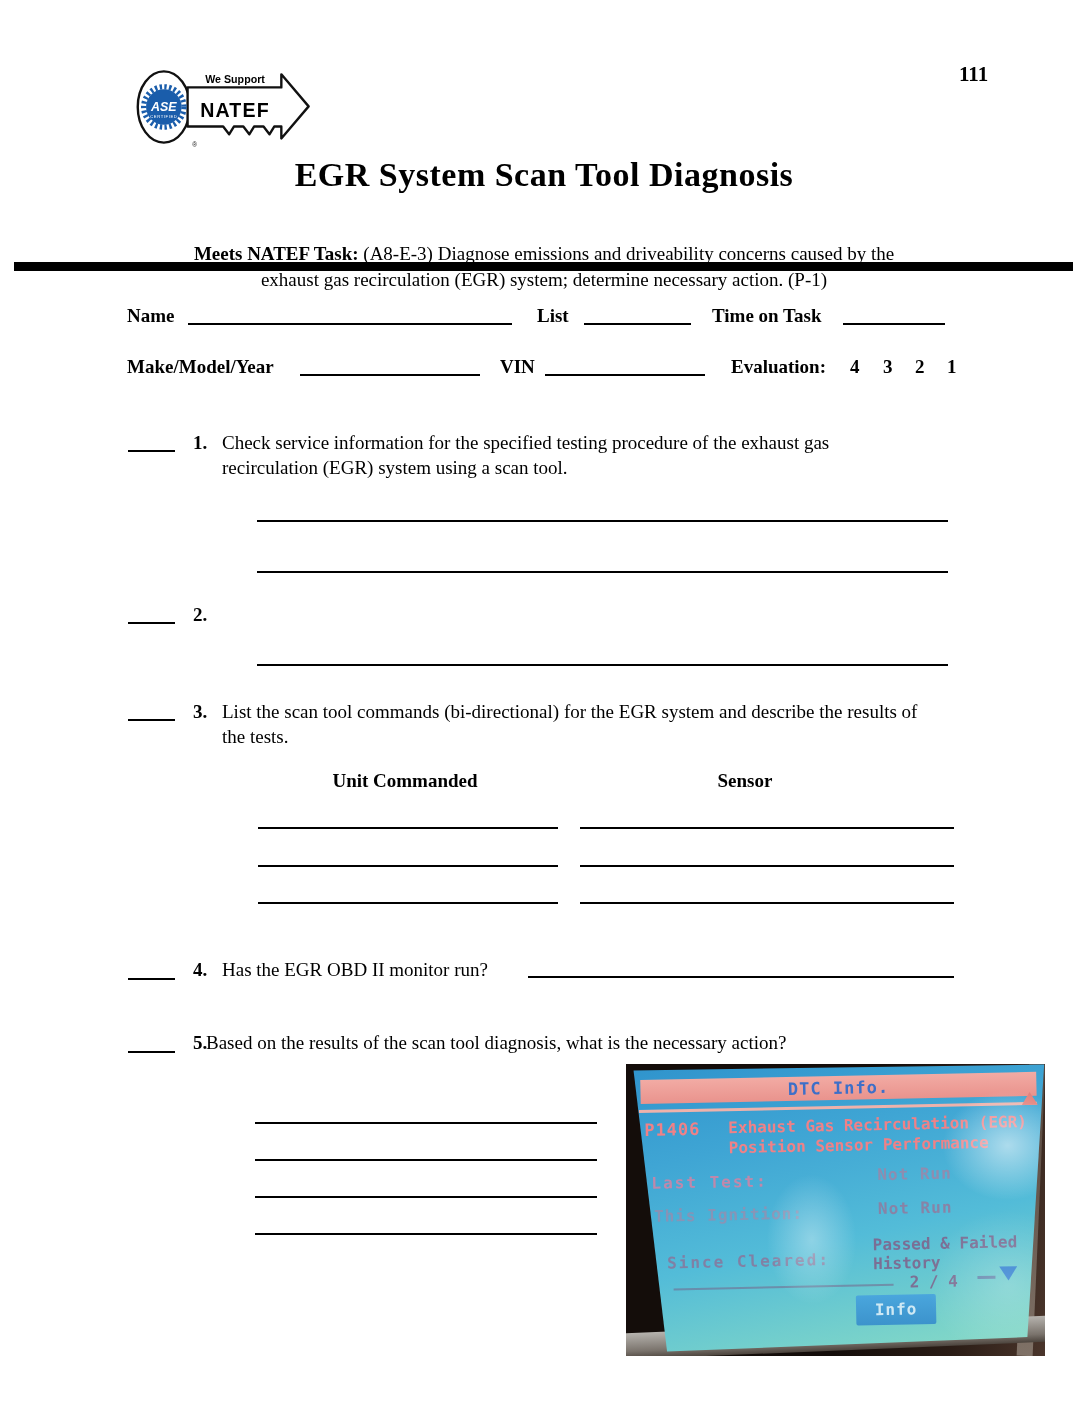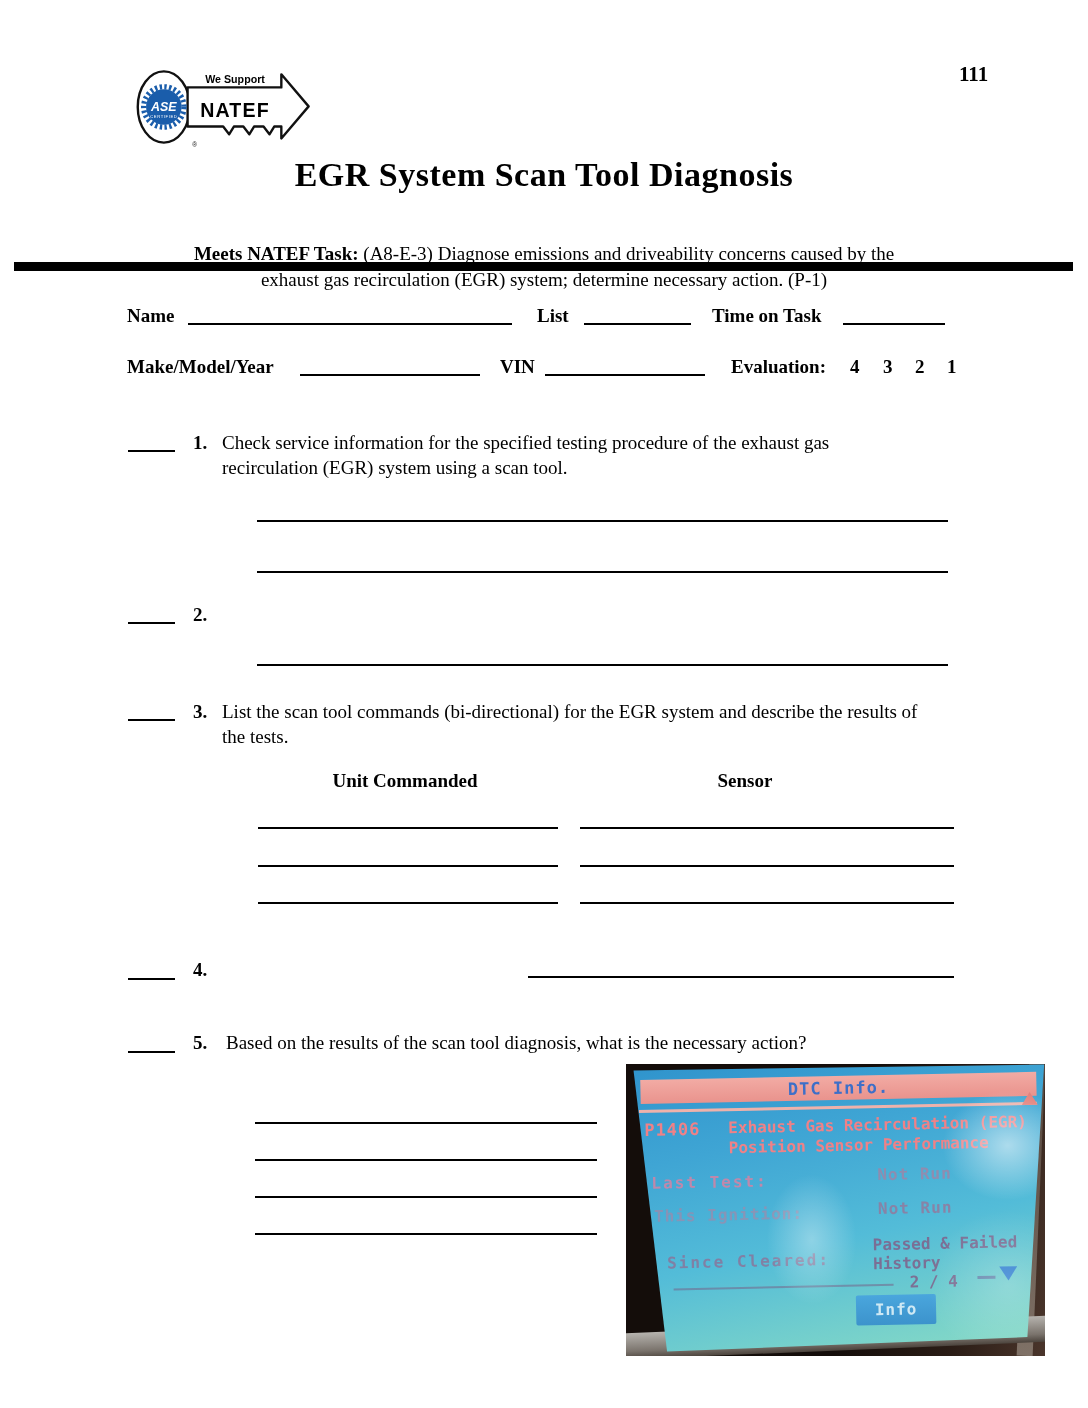--- a/index.html
+++ b/index.html
@@ -129,25 +129,26 @@
 
   <div class="abs ln" style="left:258px;top:827px;width:300px;"></div>
   <div class="abs ln" style="left:580px;top:827px;width:374px;"></div>
   <div class="abs ln" style="left:258px;top:865px;width:300px;"></div>
   <div class="abs ln" style="left:580px;top:865px;width:374px;"></div>
   <div class="abs ln" style="left:258px;top:902px;width:300px;"></div>
   <div class="abs ln" style="left:580px;top:902px;width:374px;"></div>
 
   <div class="abs ln" style="left:128px;top:978px;width:47px;"></div>
   <div class="abs body-text b" style="left:193px;top:957px;">4.</div>
+  <div class="abs body-text" style="left:222px;top:957px;">Has the EGR OBD II monitor run?</div>
   <div class="abs ln" style="left:528px;top:976px;width:426px;"></div>
 
   <div class="abs ln" style="left:128px;top:1051px;width:47px;"></div>
   <div class="abs body-text b" style="left:193px;top:1030px;">5.</div>
-  <div class="abs body-text" style="left:226px;top:1030px;width:760px;">Based on the results of the scan tool diagnosis, what is the necessary action?</div>
+  <div class="abs body-text" style="left:206px;top:1030px;width:760px;">Based on the results of the scan tool diagnosis, what is the necessary action?</div>
   <div class="abs ln" style="left:255px;top:1122px;width:342px;"></div>
   <div class="abs ln" style="left:255px;top:1159px;width:342px;"></div>
   <div class="abs ln" style="left:255px;top:1196px;width:342px;"></div>
   <div class="abs ln" style="left:255px;top:1233px;width:342px;"></div>
 
   <div class="photo">
     <div class="bezel-right"></div>
     <div class="bezel-bottom"></div>
     <div class="screen">
       <div class="scr-inner">

